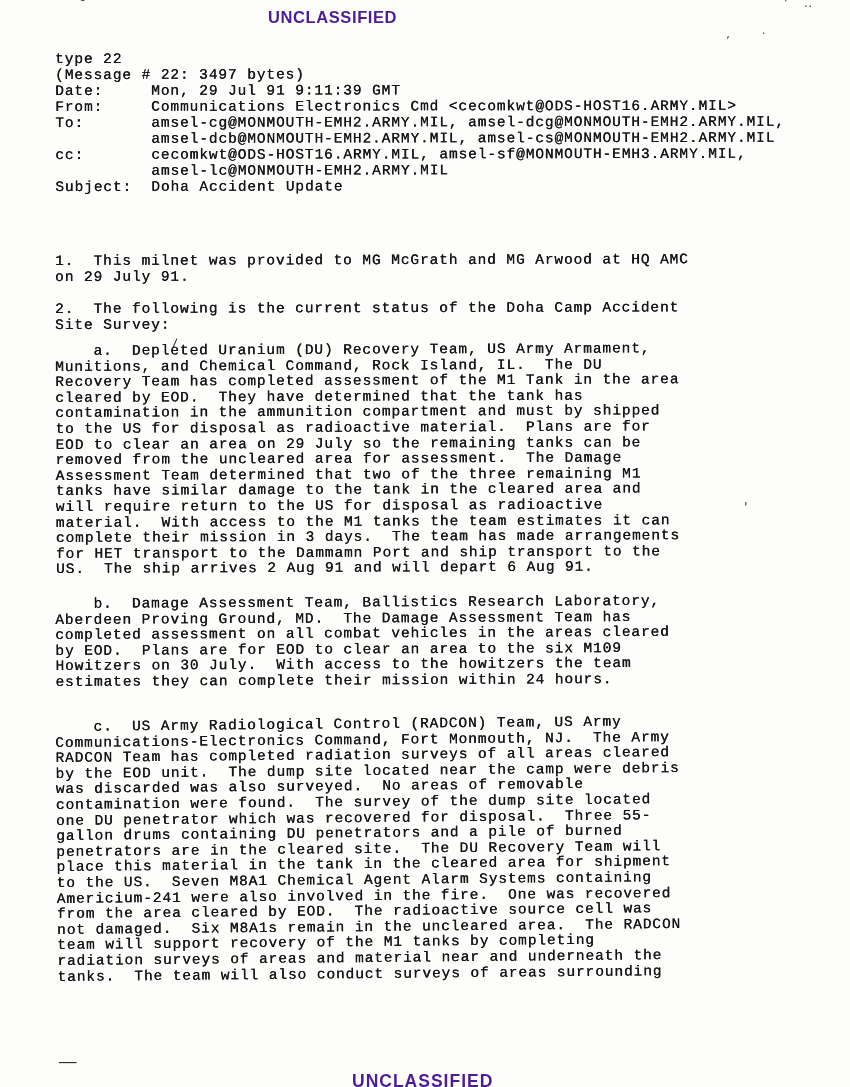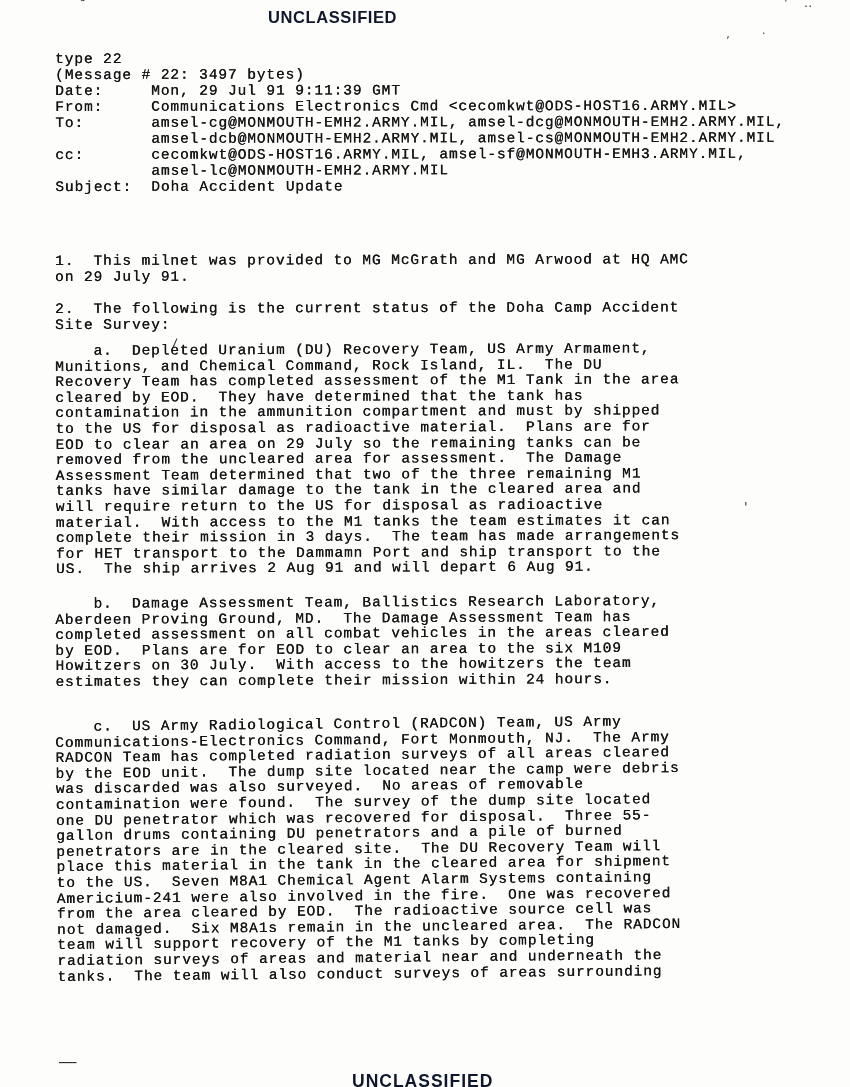--- a/index.html
+++ b/index.html
@@ -15,21 +15,21 @@
     width: 850px;
     height: 1087px;
     background: #fdfdfc;
     overflow: hidden;
     color: #161616;
   }
   .classification {
     position: absolute;
     font-family: "Liberation Sans", "DejaVu Sans", sans-serif;
     font-weight: bold;
-    color: #0f172a;
+    color: #4c1d95;
     letter-spacing: 0.6px;
     white-space: nowrap;
   }
   .classification.top {
     top: 8px;
     left: 268px;
     font-size: 16.5px;
   }
   .classification.bottom {
     top: 1071px;

